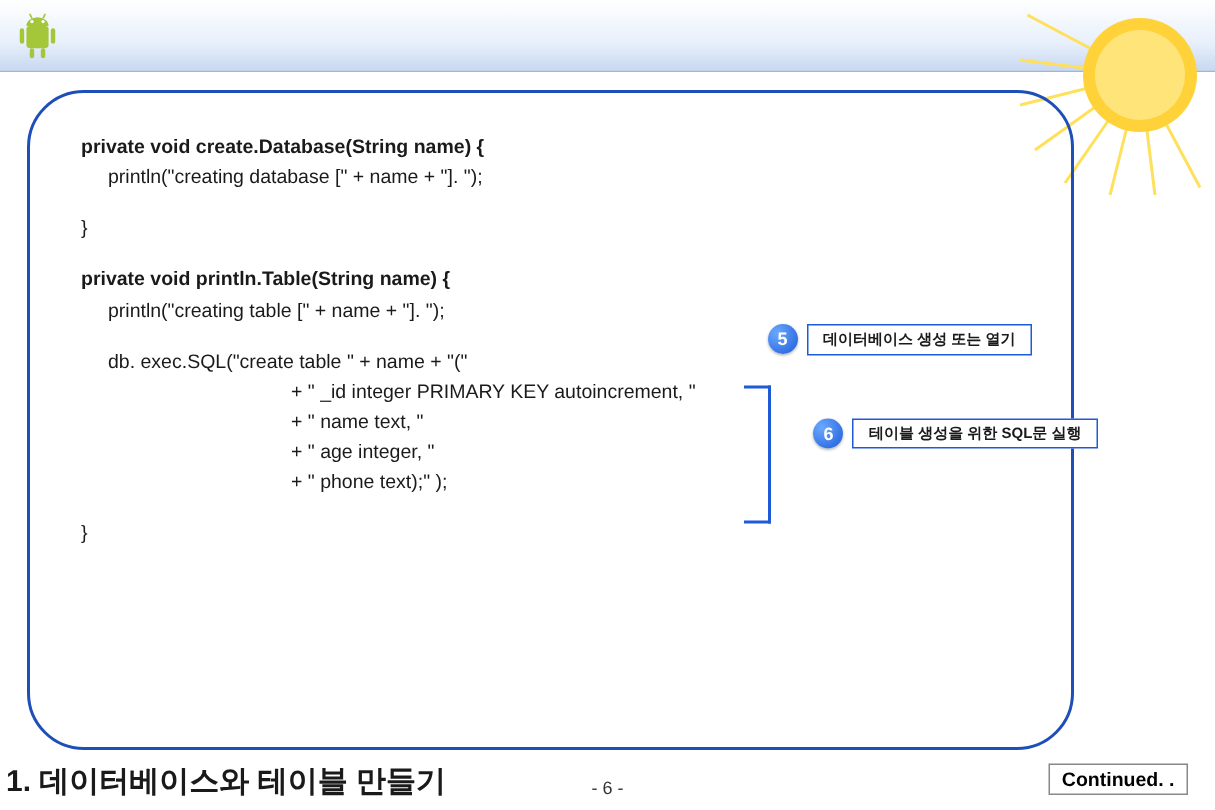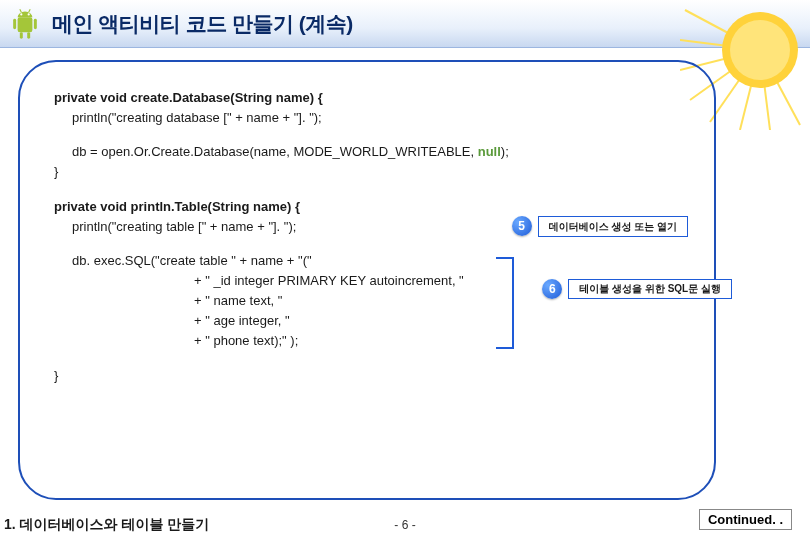--- a/index.html
+++ b/index.html
@@ -21,21 +21,21 @@
   .code .tableblock { position: relative; }
 
   .callout { position: absolute; display: flex; align-items: center; height: 24px; }
   .callout .num { width: 20px; height: 20px; border-radius: 50%; background: radial-gradient(circle at 30% 30%, #6aa9ff, #1e5bd8); color: #fff; font-size: 12px; font-weight: 700; display: flex; align-items: center; justify-content: center; margin-right: 6px; box-shadow: 0 1px 2px rgba(0,0,0,0.3); }
   .callout .label { background: #fff; border: 1px solid #1e5bd8; padding: 2px 10px; font-size: 10px; font-weight: 700; color: #1a1a1a; white-space: nowrap; }
   #callout5 { top: 72px; right: -8px; }
   #callout6 { top: 215px; right: -18px; }
 
   .bracket { position: absolute; right: 200px; top: 195px; width: 18px; height: 92px; border: 2px solid #1e5bd8; border-left: none; }
 
-  .footer-left { position: absolute; left: 4px; bottom: 6px; font-size: 14px; font-weight: 900; color: #1a1a1a; }
+  .footer-left { position: absolute; left: 4px; bottom: 6px; font-size: 20px; font-weight: 900; color: #1a1a1a; }
   .footer-center { position: absolute; left: 50%; bottom: 8px; transform: translateX(-50%); font-size: 12px; color: #333; }
   .footer-right { position: absolute; right: 18px; bottom: 10px; font-size: 13px; font-weight: 700; color: #000000; border: 1px solid #888; padding: 2px 8px; background: #fff; }
 
   .block { margin-bottom: 14px; position: relative; }
 </style>
 </head>
 <body>
 
 <div class="header">
   <span class="android-icon">
@@ -45,21 +45,20 @@
       <circle cx="15" cy="10" r="1.5" fill="#fff"></circle>
         <circle cx="25" cy="10" r="1.5" fill="#fff"></circle>
       <line x1="13" y1="3" x2="15" y2="7" stroke="#a4c639" stroke-width="1.5"></line>
       <line x1="27" y1="3" x2="25" y2="7" stroke="#a4c639" stroke-width="1.5"></line>
       <rect x="4" y="16" width="4" height="14" rx="2" fill="#a4c639"></rect>
       <rect x="32" y="16" width="4" height="14" rx="2" fill="#a4c639"></rect>
       <rect x="13" y="34" width="4" height="9" rx="2" fill="#a4c639"></rect>
       <rect x="23" y="34" width="4" height="9" rx="2" fill="#a4c639"></rect>
     </svg>
   </span>
-  <div class="title">메인 액티비티 코드 만들기 (계속)</div>
 </div>
 
 <div class="sun">
   <svg viewBox="0 0 160 160">
     <g stroke="#ffe05a" stroke-width="2">
       <line x1="80" y1="80" x2="5" y2="40"></line>
         <line x1="80" y1="80" x2="0" y2="70"></line>
       <line x1="80" y1="80" x2="0" y2="100"></line>
         <line x1="80" y1="80" x2="10" y2="130"></line>
       <line x1="80" y1="80" x2="30" y2="152"></line>
@@ -74,23 +73,20 @@
 
 <div class="content-frame">
   <div class="code">
 
     <div class="block">
       <div><span class="kw">private void create.Database(String name) {</span></div>
       <div class="indent1">println("creating database [" + name + "]. ");</div>
     </div>
 
     <div class="block" style="position:relative;">
-      <div class="indent1">
-        <span>db = open.Or.Create.Database(name, MODE_WORLD_WRITEABLE, </span><span class="nul">null</span><span>);</span>
-      </div>
       <div>}</div>
       <div class="callout" id="callout5">
         <div class="num">5</div>
         <div class="label">데이터베이스 생성 또는 열기</div>
       </div>
     </div>
 
     <div class="block">
       <div><span class="kw">private void println.Table(String name) {</span></div>
       <div class="indent1">println("creating table [" + name + "]. ");</div>

